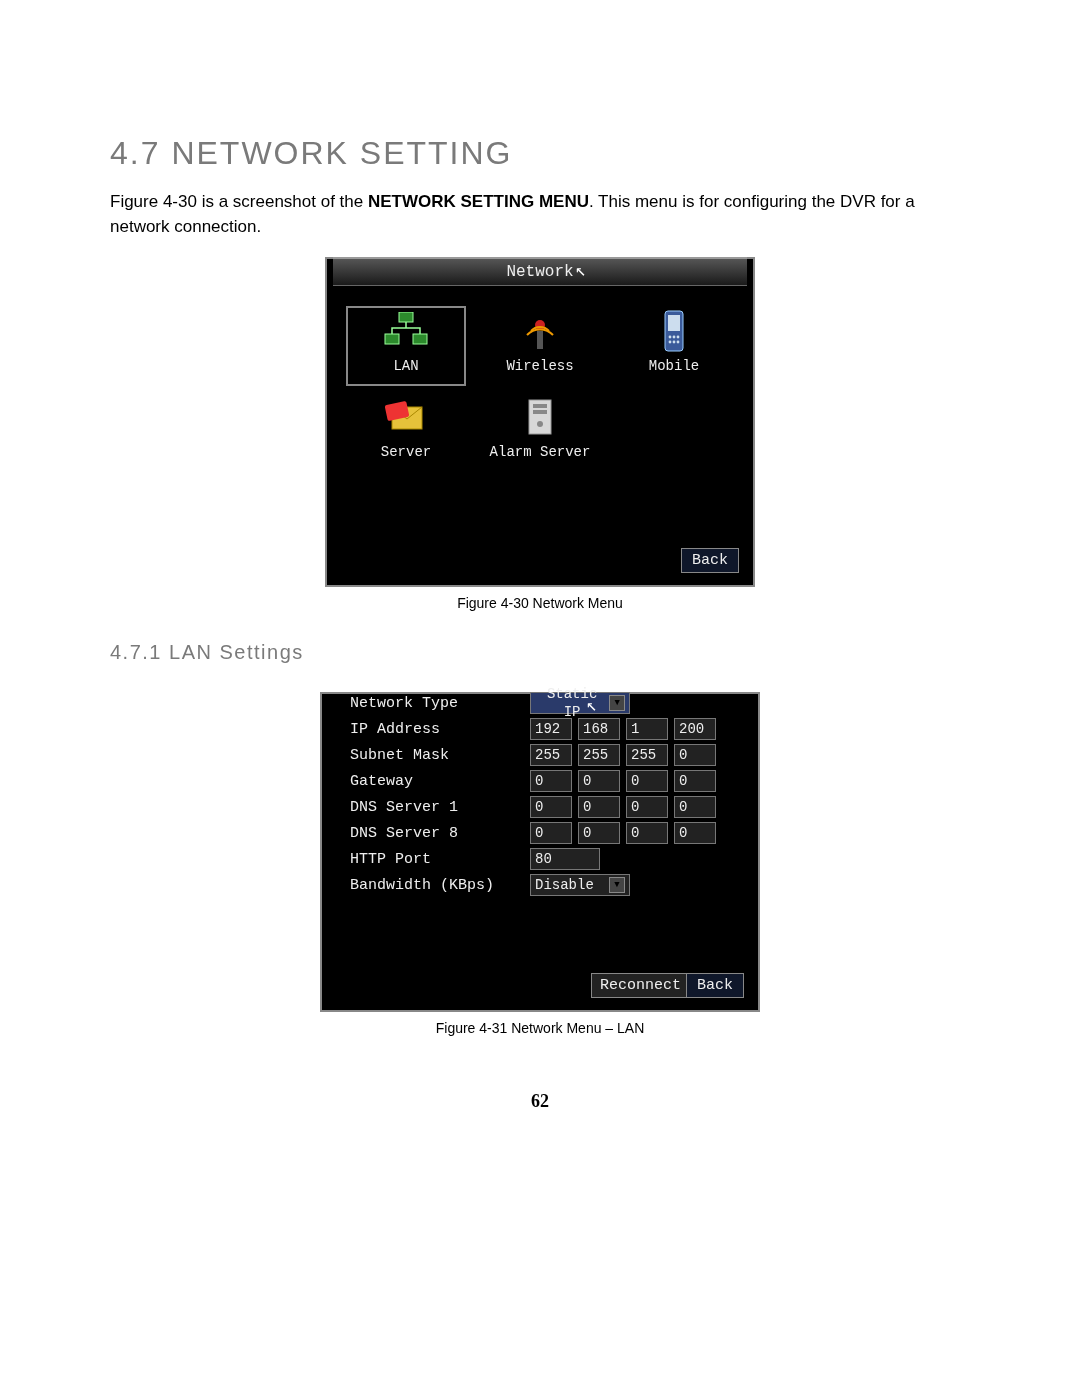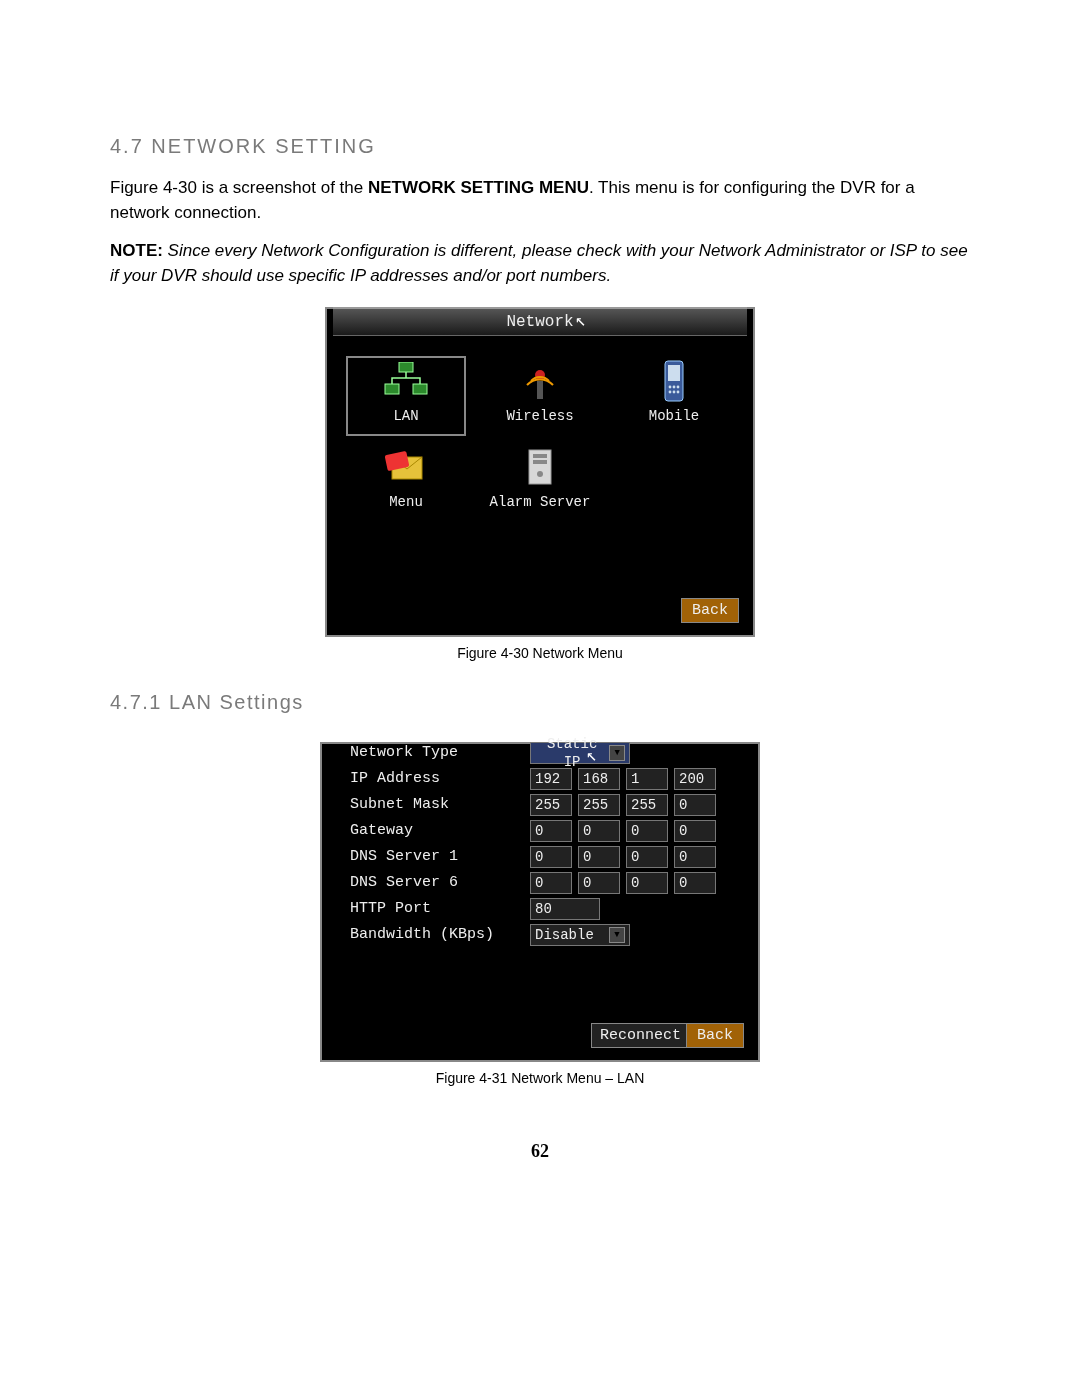--- a/index.html
+++ b/index.html
@@ -8,21 +8,21 @@
     font-family: Arial, Helvetica, sans-serif;
     color: #000;
     width: 1080px;
     height: 1397px;
     position: relative;
   }
   .page {
     padding: 135px 110px 0 110px;
   }
   h1.section {
-    font-size: 20px;
+    font-size: 32px;
     font-weight: 500;
     letter-spacing: 2px;
     color: #7a7a7a;
     margin: 0 0 18px 0;
   }
   h2.subsection {
     font-size: 20px;
     font-weight: 500;
     letter-spacing: 1.5px;
     color: #7a7a7a;
@@ -75,21 +75,21 @@
   .shot .cursor {
     position: absolute;
     color: #fff;
     font-size: 18px;
     pointer-events: none;
   }
   .shot .back-btn {
     position: absolute;
     right: 16px;
     bottom: 14px;
-    background: #a16207;
+    background: #0f172a;
     border: 1px solid #888;
     color: #eee;
     padding: 3px 10px;
     font-family: inherit;
     font-size: 15px;
   }
   .shot .reconnect-btn {
     position: absolute;
     right: 70px;
     bottom: 14px;
@@ -175,23 +175,20 @@
 <body>
 
 <div class="page">
 
   <h1 class="section">4.7  NETWORK SETTING</h1>
 
   <p class="body">
     <span>Figure 4-30 is a screenshot of the </span><span class="bold">NETWORK SETTING MENU</span><span>. This menu is for configuring the DVR for a network connection.</span>
   </p>
 
-  <p class="note">
-    <span class="bold">NOTE:</span><span> Since every Network Configuration is different, please check with your Network Administrator or ISP to see if your DVR should use specific IP addresses and/or port numbers.</span>
-  </p>
 
   <div class="shot" style="width:430px;height:330px;">
     <span class="cursor" style="left:250px;top:2px;">↖</span>
     <div class="titlebar">Network</div>
     <div class="netgrid">
       <div class="netitem selected">
         <div class="ic">
           <svg width="48" height="38" viewBox="0 0 48 38">
             <rect x="17" y="0" width="14" height="10" fill="#2c8a2c" stroke="#9f9"></rect>
             <rect x="3" y="22" width="14" height="10" fill="#2c8a2c" stroke="#9f9"></rect>
@@ -228,21 +225,21 @@
         <div class="lbl">Mobile</div>
       </div>
       <div class="netitem">
         <div class="ic">
           <svg width="44" height="36" viewBox="0 0 44 36">
             <rect x="8" y="8" width="30" height="22" fill="#e6c23a" stroke="#a80"></rect>
             <path d="M8 8 L23 20 L38 8" stroke="#a80" fill="none"></path>
             <rect x="2" y="4" width="22" height="16" rx="2" fill="#e33" transform="rotate(-12 13 12)"></rect>
           </svg>
         </div>
-        <div class="lbl">Menu</div>
+        <div class="lbl">Server</div>
       </div>
       <div class="netitem">
         <div class="ic">
           <svg width="34" height="42" viewBox="0 0 34 42">
             <rect x="6" y="4" width="22" height="34" fill="#d8d8d8" stroke="#999"></rect>
             <rect x="10" y="8" width="14" height="4" fill="#888"></rect>
             <rect x="10" y="14" width="14" height="4" fill="#888"></rect>
             <circle cx="17" cy="28" r="3" fill="#888"></circle>
           </svg>
         </div>
@@ -288,21 +285,21 @@
         <span class="fld">0</span>
       </div>
       <div class="row">
         <span class="lbl">DNS Server 1</span>
         <span class="fld">0</span>
         <span class="fld">0</span>
         <span class="fld">0</span>
         <span class="fld">0</span>
       </div>
       <div class="row">
-        <span class="lbl">DNS Server 6</span>
+        <span class="lbl">DNS Server 8</span>
         <span class="fld">0</span>
         <span class="fld">0</span>
         <span class="fld">0</span>
         <span class="fld">0</span>
       </div>
       <div class="row">
         <span class="lbl">HTTP Port</span>
         <span class="fld wide">80</span>
       </div>
       <div class="row">

